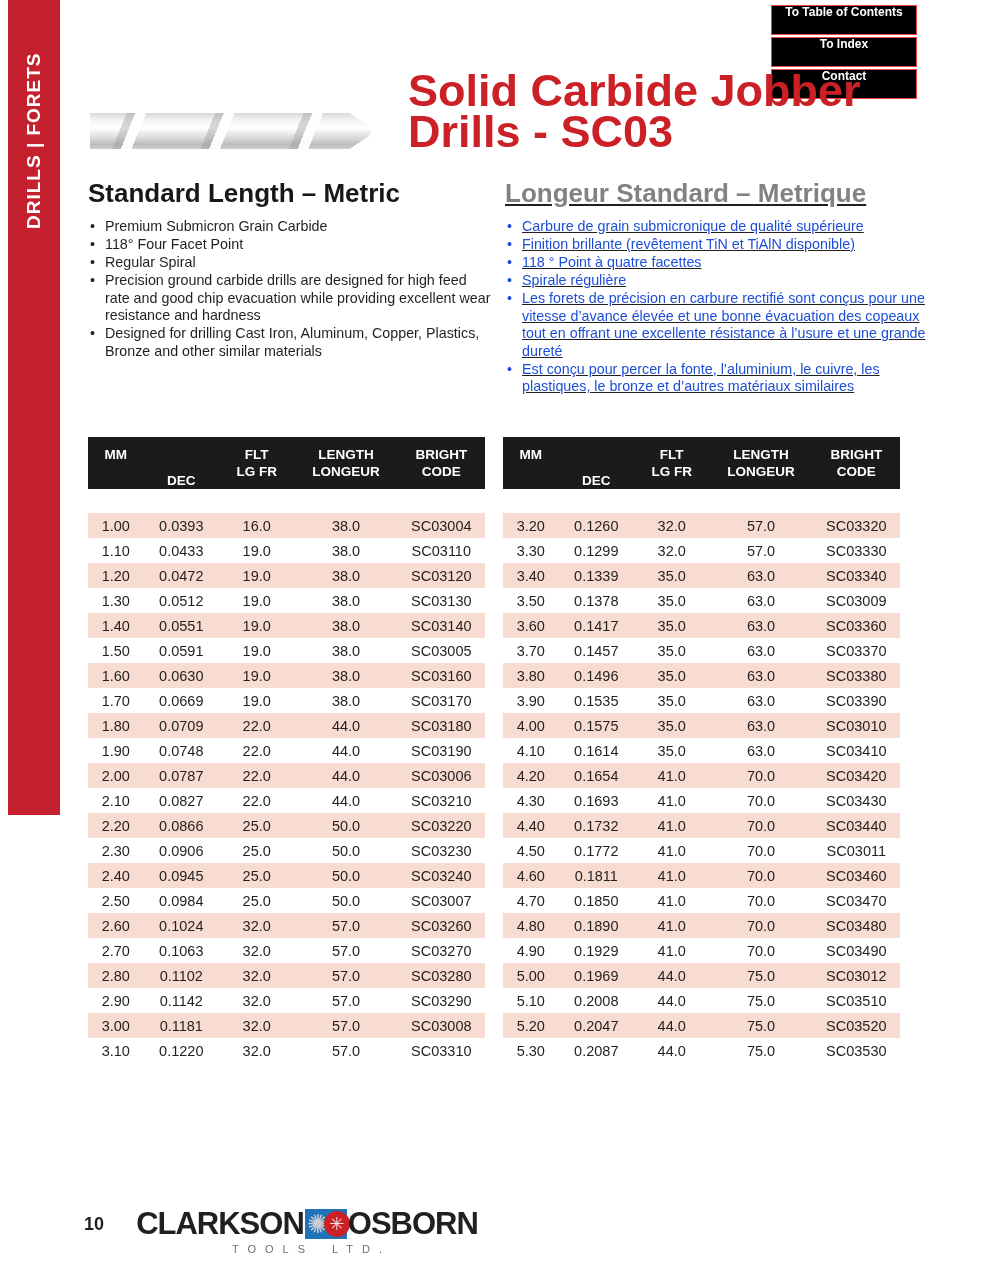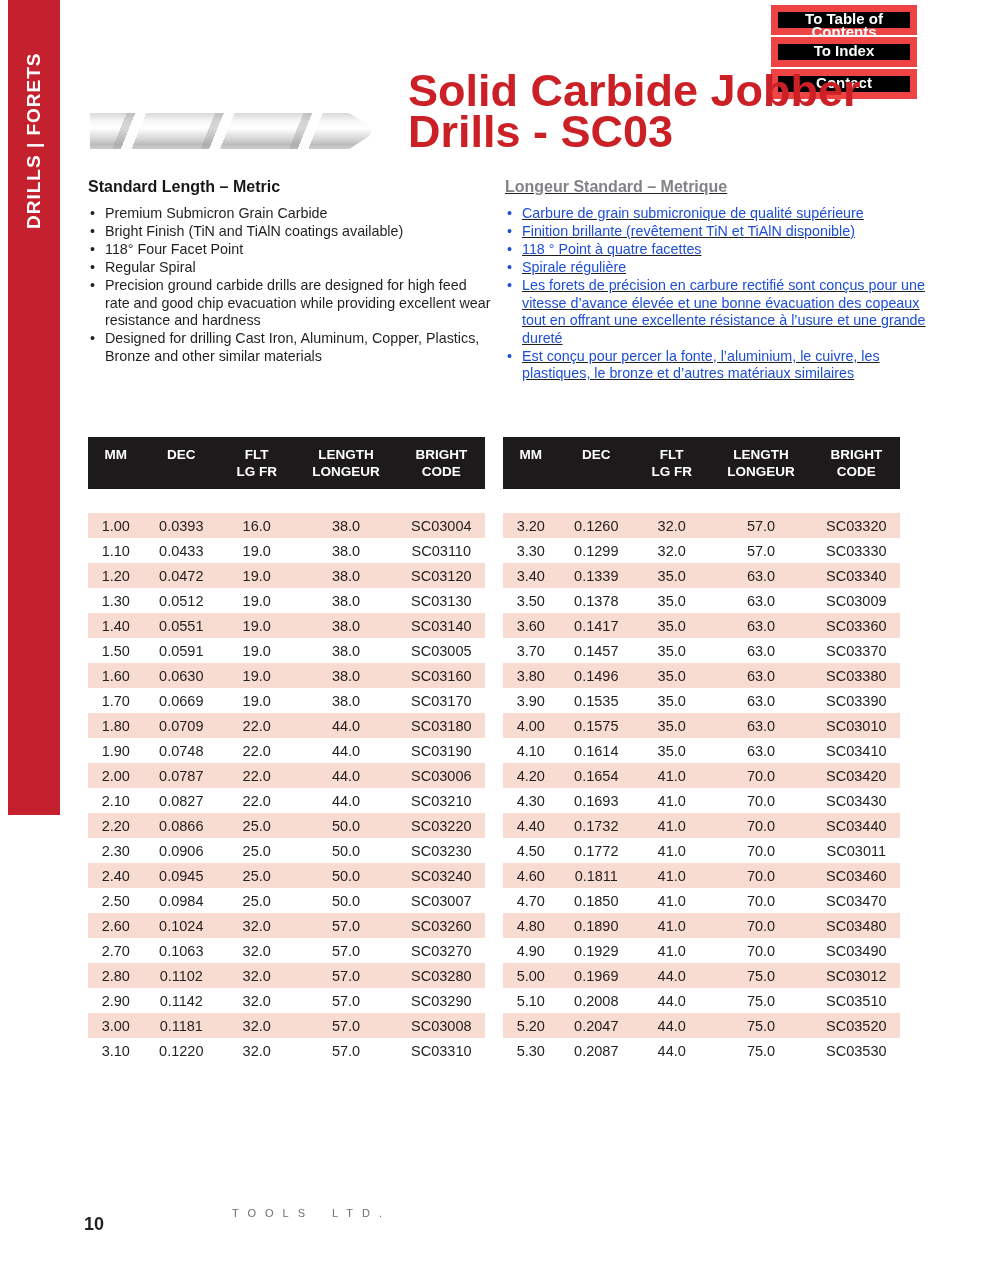--- a/index.html
+++ b/index.html
@@ -19,22 +19,22 @@
     display:flex; align-items:center; justify-content:center;
     writing-mode:vertical-rl; transform:rotate(180deg);
     color:#ffffff; font-weight:bold; font-size:19px; letter-spacing:1px;
     white-space:nowrap;
   }
 
   
   .nav-stack { position:absolute; top:5px; right:72px; width:146px; }
   .nav-btn {
     display:block; width:100%; height:30px; margin-bottom:2px;
-    background:#000000; border:7px solid #ef4444;
-    color:#ffffff; font-weight:bold; font-size:15px; line-height:13px;
+    background:#000000; border:1px solid #ef4444;
+    color:#ffffff; font-weight:bold; font-size:12px; line-height:13px;
     text-align:center; cursor:pointer;
   }
 
   
   .drill { position:absolute; left:90px; top:96px; width:282px; height:62px; }
   .drill-body {
     position:absolute; left:0; top:17px; width:100%; height:36px;
     background:
       repeating-linear-gradient(112deg,
         rgba(255,255,255,0) 0 34px,
@@ -53,21 +53,21 @@
   .title {
     position:absolute; left:408px; top:70px; width:520px;
     color:#cc2027; font-weight:bold; font-size:45px; line-height:41px;
     letter-spacing:0px;
   }
 
   
   .col { position:absolute; top:178px; }
   .col-en { left:88px;  width:405px; }
   .col-fr { left:505px; width:430px;text-decoration:underline; }
-  .col h2 { font-size:16px; font-weight:bold; margin-bottom:9px; }
+  .col h2 { font-size:26px; font-weight:bold; margin-bottom:9px; }
   .col-en h2 { color:#1a1718; }
   .col-fr h2 { color:#808285; }
   .bullets { list-style:none; }
   .bullets li {
     position:relative; padding-left:17px;
     font-size:14.3px; line-height:17.5px; margin-bottom:0.5px;
   }
   .bullets li::before { content:"\2022"; position:absolute; left:2px; }
   .col-en .bullets li { color:#231f20; }
   .col-fr .bullets li { color:#1d4ed8; }
@@ -81,21 +81,21 @@
     margin-bottom:24px;
   }
   .thcell {
     display:flex; flex-direction:column; justify-content:flex-start;
     padding-top:9px; text-align:center;
     font-weight:bold; font-size:13.5px; line-height:17px;
   }
   .trow { display:flex; height:25px; align-items:center; }
   .trow.alt { background:#f8dcd1; }
   .tcell { font-size:14.5px; text-align:center; color:#231f20; }
-  .c0 { width:14%; } .c1 { width:19%; } .c2 { width:19%; }
+  .c0 { width:14%; } .c1 { width:19%;justify-content:flex-end; } .c2 { width:19%; }
   .c3 { width:26%; } .c4 { width:22%; }
 
   
   .page-num {
     position:absolute; left:84px; top:1214px;
     font-size:18px; font-weight:bold; color:#231f20;
   }
   .logo { position:absolute; left:137px; top:1206px; width:340px; }
   .logo-row { display:flex; align-items:center; justify-content:center; }
   .logo-word {
@@ -144,21 +144,20 @@
 
 <div class="title">
   <div>Solid Carbide Jobber</div>
   <div>Drills - SC03</div>
 </div>
 
 <div class="col col-en">
   <h2>Standard Length – Metric</h2>
   <ul class="bullets">
       <li>Premium Submicron Grain Carbide</li>
-      <li>Bright Finish (TiN and TiAlN coatings available)</li>
       <li>118° Four Facet Point</li>
       <li>Regular Spiral</li>
       <li>Precision ground carbide drills are designed for high feed rate and good chip evacuation while providing excellent wear resistance and hardness</li>
       <li>Designed for drilling Cast Iron, Aluminum, Copper, Plastics, Bronze and other similar materials</li>
     </ul>
 </div>
 
 <div class="col col-fr">
   <h2>Longeur Standard – Metrique</h2>
   <ul class="bullets">
@@ -529,14 +528,22 @@
         <div class="tcell c2">44.0</div>
         <div class="tcell c3">75.0</div>
         <div class="tcell c4">SC03530</div>
       </div>
     </div>
 </div>
 
 <div class="page-num">10</div>
 
 <div class="logo">
+  <div class="logo-row">
+    <span class="logo-word">CLARKSON</span>
+    <span class="logo-icon">
+      <span class="pinwheel">✺</span>
+      <span class="globe"></span>
+    </span>
+    <span class="logo-word">OSBORN</span>
+  </div>
   <div class="logo-sub">TOOLS LTD.</div>
 </div>
 
 </body></html>

